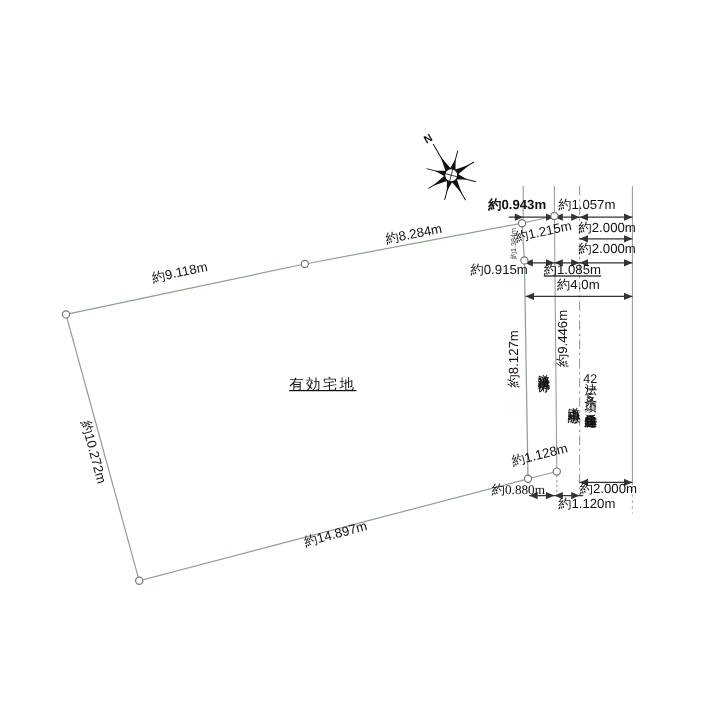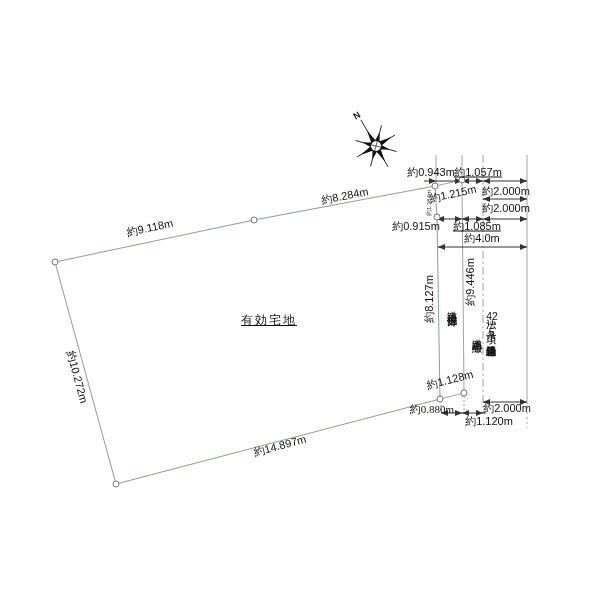--- a/index.html
+++ b/index.html
@@ -131,22 +131,22 @@
 
   <div class="lbl r-12" style="left:453px;top:194px;">約1.215m</div>
   <div class="lbl r-14" style="left:450px;top:380px;">約1.128m</div>
   <div class="lbl r-90" style="left:470px;top:282px;">約9.446m</div>
 
   <div class="lbl vert" style="left:452px;top:306px;">道路後退部分</div>
   <div class="lbl vert" style="left:477px;top:333px;">道路中心線</div>
 
   <div class="lbl vert" style="left:491px;top:324px;letter-spacing:0;"><span>法</span><span class="tcy">42</span><span>条</span><span>1</span><span>項</span><span class="tcy">5</span><span>号（告示建築線）</span></div>
 
-  <div class="lbl" style="left:431px;top:172px;">約0.943m</div>
-  <div class="lbl" style="left:478px;top:172px;text-decoration:underline;">約1.057m</div>
+  <div class="lbl" style="left:431px;top:172px;font-weight:bold;">約0.943m</div>
+  <div class="lbl" style="left:489px;top:172px;">約1.057m</div>
   <div class="lbl" style="left:506px;top:191px;">約2.000m</div>
   <div class="lbl" style="left:506px;top:208px;">約2.000m</div>
   <div class="lbl" style="left:416px;top:226px;">約0.915m</div>
   <div class="lbl" style="left:477px;top:226px;text-decoration:underline;">約1.085m</div>
   <div class="lbl" style="left:482px;top:238px;text-align:center;">約4.0m</div>
 
   <div class="lbl" style="left:432px;top:409px;font-family:Liberation Serif, serif;">約0.880m</div>
   <div class="lbl" style="left:489px;top:421px;">約1.120m</div>
   <div class="lbl" style="left:507px;top:408px;">約2.000m</div>
 

